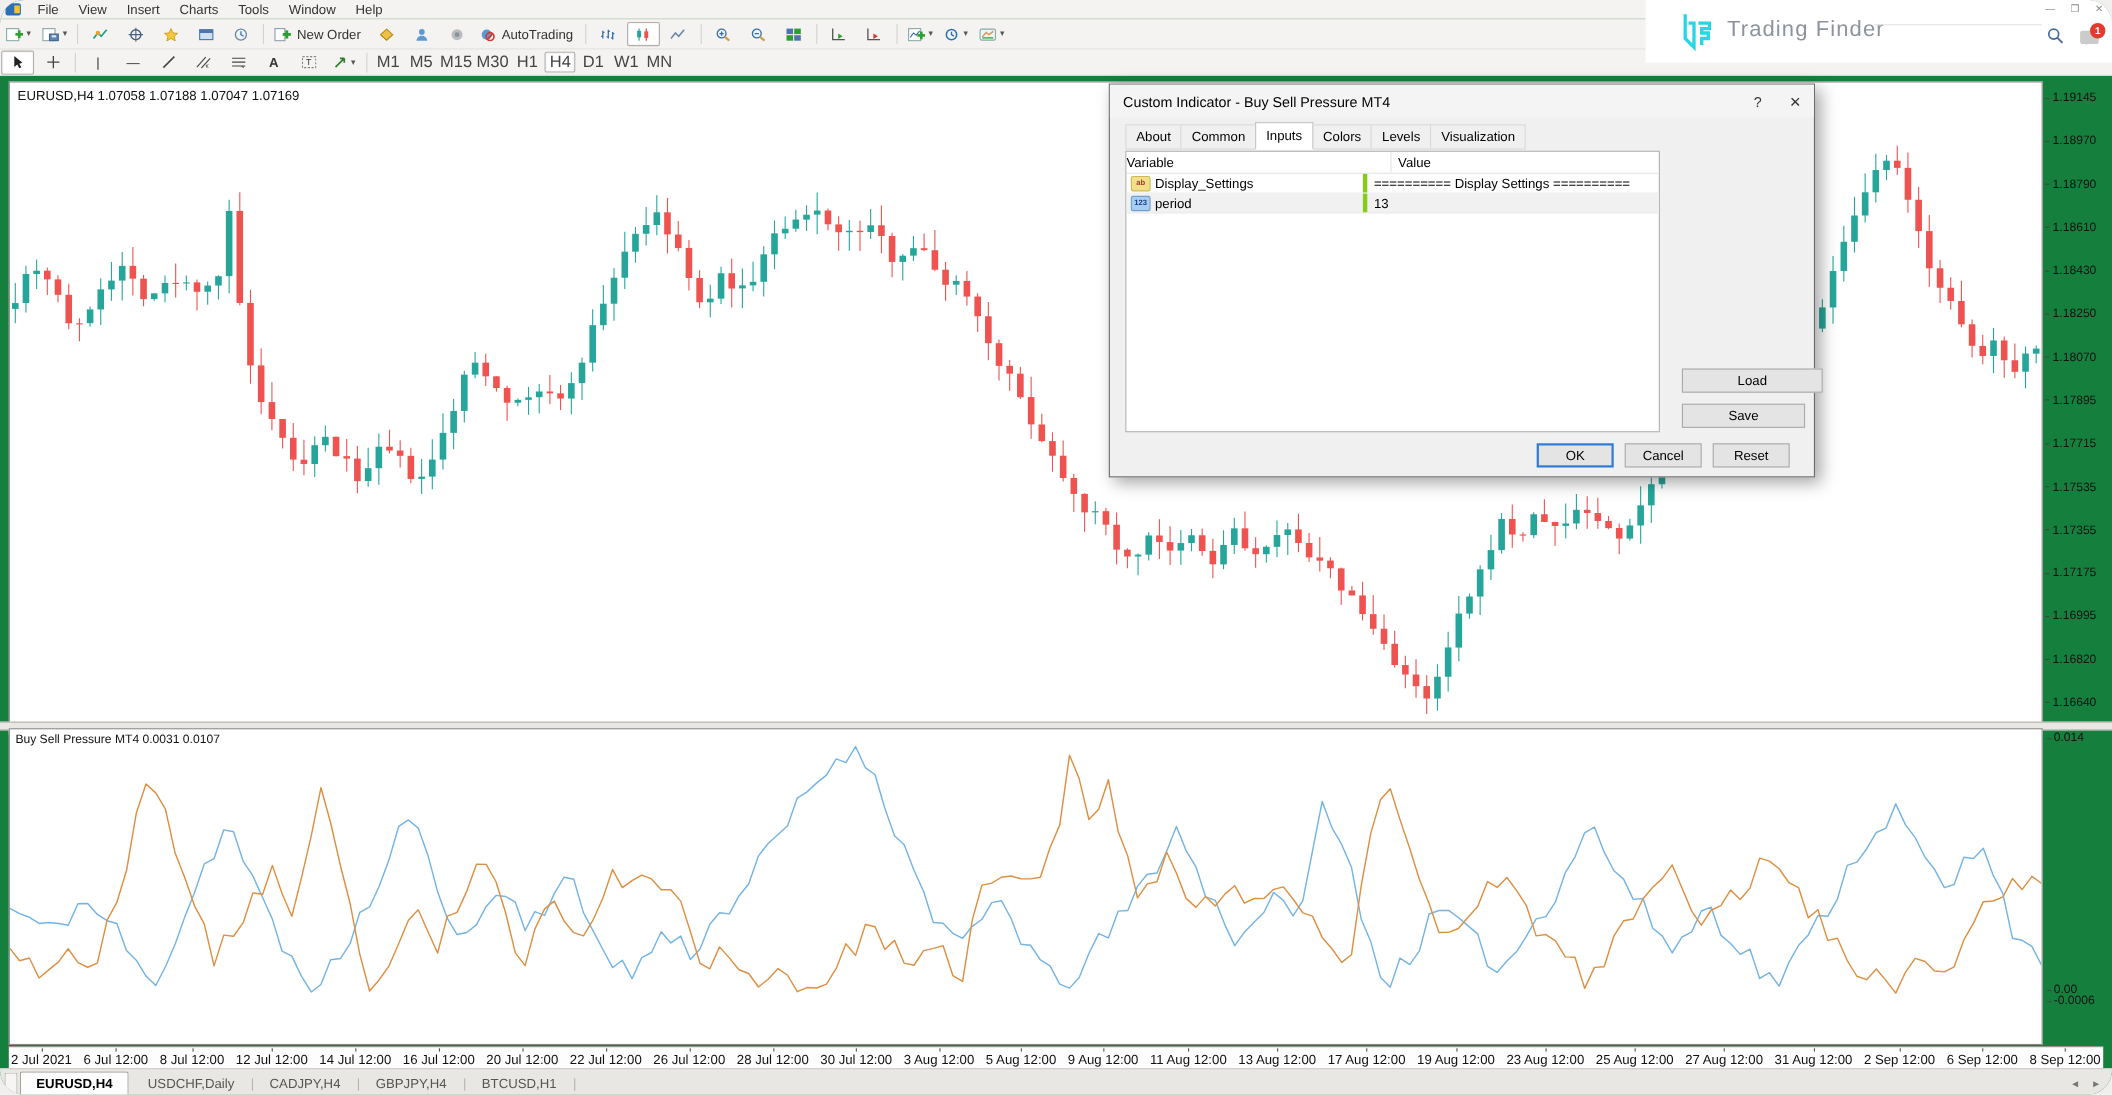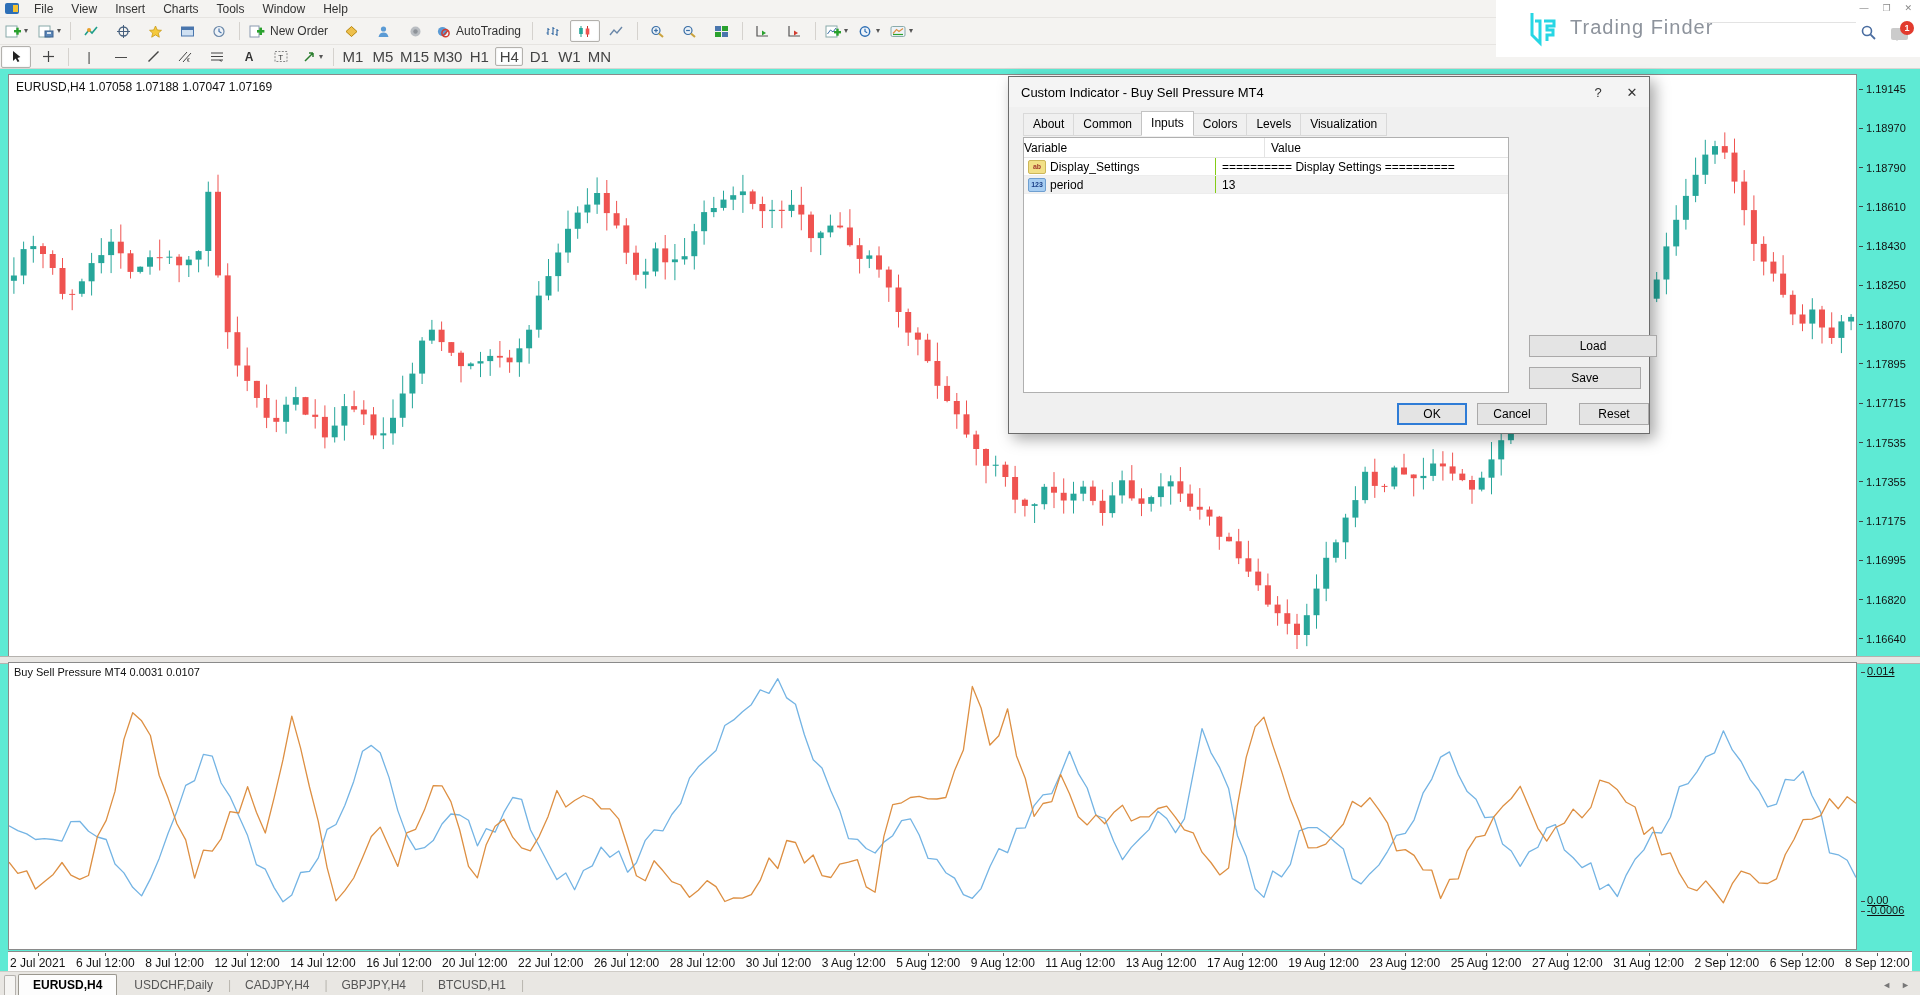--- a/index.html
+++ b/index.html
@@ -1,16 +1,16 @@
 <!DOCTYPE html>
 <html><head>
 <meta charset="utf-8">
 <style>
   html,body{margin:0;padding:0;background:#f0efed;font-family:"Liberation Sans",sans-serif;-webkit-font-smoothing:antialiased;}
-  .app{position:relative;width:1920px;height:995px;overflow:hidden;background:#5eead4;}
+  .app{position:relative;width:1920px;height:995px;overflow:hidden;background:#15803d;border-radius:22px;}
   
   .menubar{position:absolute;left:0;top:0;width:1920px;height:17px;background:#f4f3f1;display:flex;align-items:center;font-size:12px;color:#333;}
   .menubar [data-repeat]{display:contents}
   .appicon{width:14px;height:11px;margin:0 6px 0 5px;display:inline-block;position:relative;background:#2d6fb7;border-radius:2px;}
   .appicon:after{content:"";position:absolute;right:1px;top:2px;width:5px;height:7px;background:#f4c232;}
   .menu-item{padding:1px 9px;cursor:default;}
   
   .toolbar{position:absolute;left:0;width:1920px;background:#f4f3f1;border-top:1px solid #e6e4e1;border-bottom:1px solid #d9d6d2;display:flex;align-items:center;font-size:12px;color:#333;}
   .tb1{top:17px;height:26px;}
   .tb2{top:44px;height:23px;}
@@ -26,21 +26,21 @@
   
   .chartbox{position:absolute;left:8px;top:62px;width:1849px;height:594px;background:#fff;border:1px solid #8a8a8a;box-sizing:border-box;overflow:hidden;margin-top:12px;}
   .chart-title{position:absolute;left:7px;top:5px;font-size:12px;color:#111;}
   .price-axis{position:absolute;left:1859px;top:83px;width:60px;height:562px;display:flex;flex-direction:column;justify-content:space-between;}
   .price-axis [data-repeat]{display:contents}
   .pl{font-size:11px;color:#111;display:flex;align-items:center;height:12px;}
   .pl:before{content:"";width:4px;height:1px;background:#444;margin-right:3px;}
   .splitter{position:absolute;left:0;top:656px;width:1920px;height:6px;background:#e9e7e4;border-top:1px solid #b5b2ae;border-bottom:1px solid #b5b2ae;cursor:row-resize;}
   .indbox{position:absolute;left:8px;top:662px;width:1849px;height:288px;background:#fff;border:1px solid #8a8a8a;box-sizing:border-box;overflow:hidden;}
   .ind-label{position:absolute;left:5px;top:3px;font-size:11px;color:#111;}
-  .ind-axis{position:absolute;font-size:11px;color:#111;left:1861px;text-decoration:underline;}
+  .ind-axis{position:absolute;font-size:11px;color:#111;left:1861px;}
   .ind-axis:before{content:"";display:inline-block;width:4px;height:1px;background:#444;margin-right:2px;vertical-align:middle;}
   
   .date-axis{position:absolute;left:8px;top:951px;width:1904px;height:20px;background:#fdfdfd;border-top:1px solid #8a8a8a;display:flex;justify-content:space-between;align-items:center;padding:0 2px;box-sizing:border-box;}
   .date-axis [data-repeat]{display:contents}
   .dl{font-size:12px;color:#111;position:relative;padding-top:2px;}
   .dl:before{content:"";position:absolute;left:50%;top:-1px;width:1px;height:3px;background:#555;}
   
   .tabbar{position:absolute;left:0;top:971px;width:1920px;height:24px;background:#e9e7e3;border-top:1px solid #cfccc7;display:flex;align-items:flex-end;font-size:12px;color:#555;}
   .tab-stub{width:10px;height:20px;background:#f6f5f3;border:1px solid #b5b2ae;border-bottom:none;margin-left:4px;border-radius:2px 2px 0 0;}
   .btab{padding:3px 14px 4px;margin-left:2px;cursor:pointer;position:relative;border:1px solid transparent;border-bottom:none;}
@@ -65,21 +65,21 @@
   .dlg-help,.dlg-close{width:34px;height:30px;display:flex;align-items:center;justify-content:center;color:#333;cursor:pointer;font-size:13px;}
   .dlg-tabs{display:flex;margin:6px 0 0 14px;}
   .dtab{padding:3px 9px 4px;border:1px solid #d9d9d9;border-bottom:1px solid #d9d9d9;background:#f0f0f0;margin-right:-1px;cursor:pointer;position:relative;}
   .dtab.active{background:#fff;border-color:#c3c3c3;border-bottom-color:#fff;z-index:2;padding-top:4px;margin-top:-2px;}
   .dlg-table{position:absolute;left:14px;top:60px;width:486px;height:256px;background:#fff;border:1px solid #b0b0b0;box-sizing:border-box;overflow:hidden;}
   .dt-head{display:flex;height:19px;align-items:center;border-bottom:1px solid #e4e4e4;color:#000;}
   .dt-head .c1{padding-left:0;width:240px;border-right:1px solid #e4e4e4;height:100%;display:flex;align-items:center;}
   .dt-head .c2{padding-left:6px;}
   .dt-row{display:flex;height:17px;align-items:center;border-bottom:1px solid #ededed;}
   .dt-row:nth-child(even){background:#f1f1f1;}
-  .dt-row .c1{width:192px;display:flex;align-items:center;gap:4px;padding-left:4px;border-right:1px solid #84cc16;height:100%;box-sizing:border-box;}
+  .dt-row .c1{width:219px;display:flex;align-items:center;gap:4px;padding-left:4px;border-right:4px solid #84cc16;height:100%;box-sizing:border-box;}
   .dt-row .c2{padding-left:6px;white-space:nowrap;}
   .vicon{width:16px;height:12px;border-radius:2px;font-size:7px;font-weight:bold;display:inline-flex;align-items:center;justify-content:center;flex:none;}
   .vicon[data-icon="ab"]{background:#f2e087;border:1px solid #cdb75a;color:#a23b2e;}
   .vicon[data-icon="123"]{background:#a6cdf2;border:1px solid #6f9fd0;color:#1b3f86;}
   .btn{position:absolute;height:22px;background:#e4e4e4;border:1px solid #aaa9a9;font-size:12px;display:flex;align-items:center;justify-content:center;cursor:pointer;box-sizing:border-box;}
   .btn.ok{border:2px solid #2f7cd6;}
   
   .chartbox svg,.indbox svg{position:absolute;left:0;top:0;}
 </style>
 </head>
@@ -801,16 +801,16 @@
               <span>period</span>
             </span>
             <span class="c2">13</span>
           </div>
         </div>
     </div>
     <span class="btn" style="left:520px;top:258px;width:128px;text-align:center;">Load</span>
     <span class="btn" style="left:520px;top:290px;width:112px;">Save</span>
     <span class="btn ok" style="left:388px;top:326px;width:70px;">OK</span>
     <span class="btn" style="left:468px;top:326px;width:70px;">Cancel</span>
-    <span class="btn" style="left:570px;top:326px;width:70px;">Reset</span>
+    <span class="btn" style="left:548px;top:326px;width:70px;">Reset</span>
   </div>
 
 </div>
 
 </body></html>

